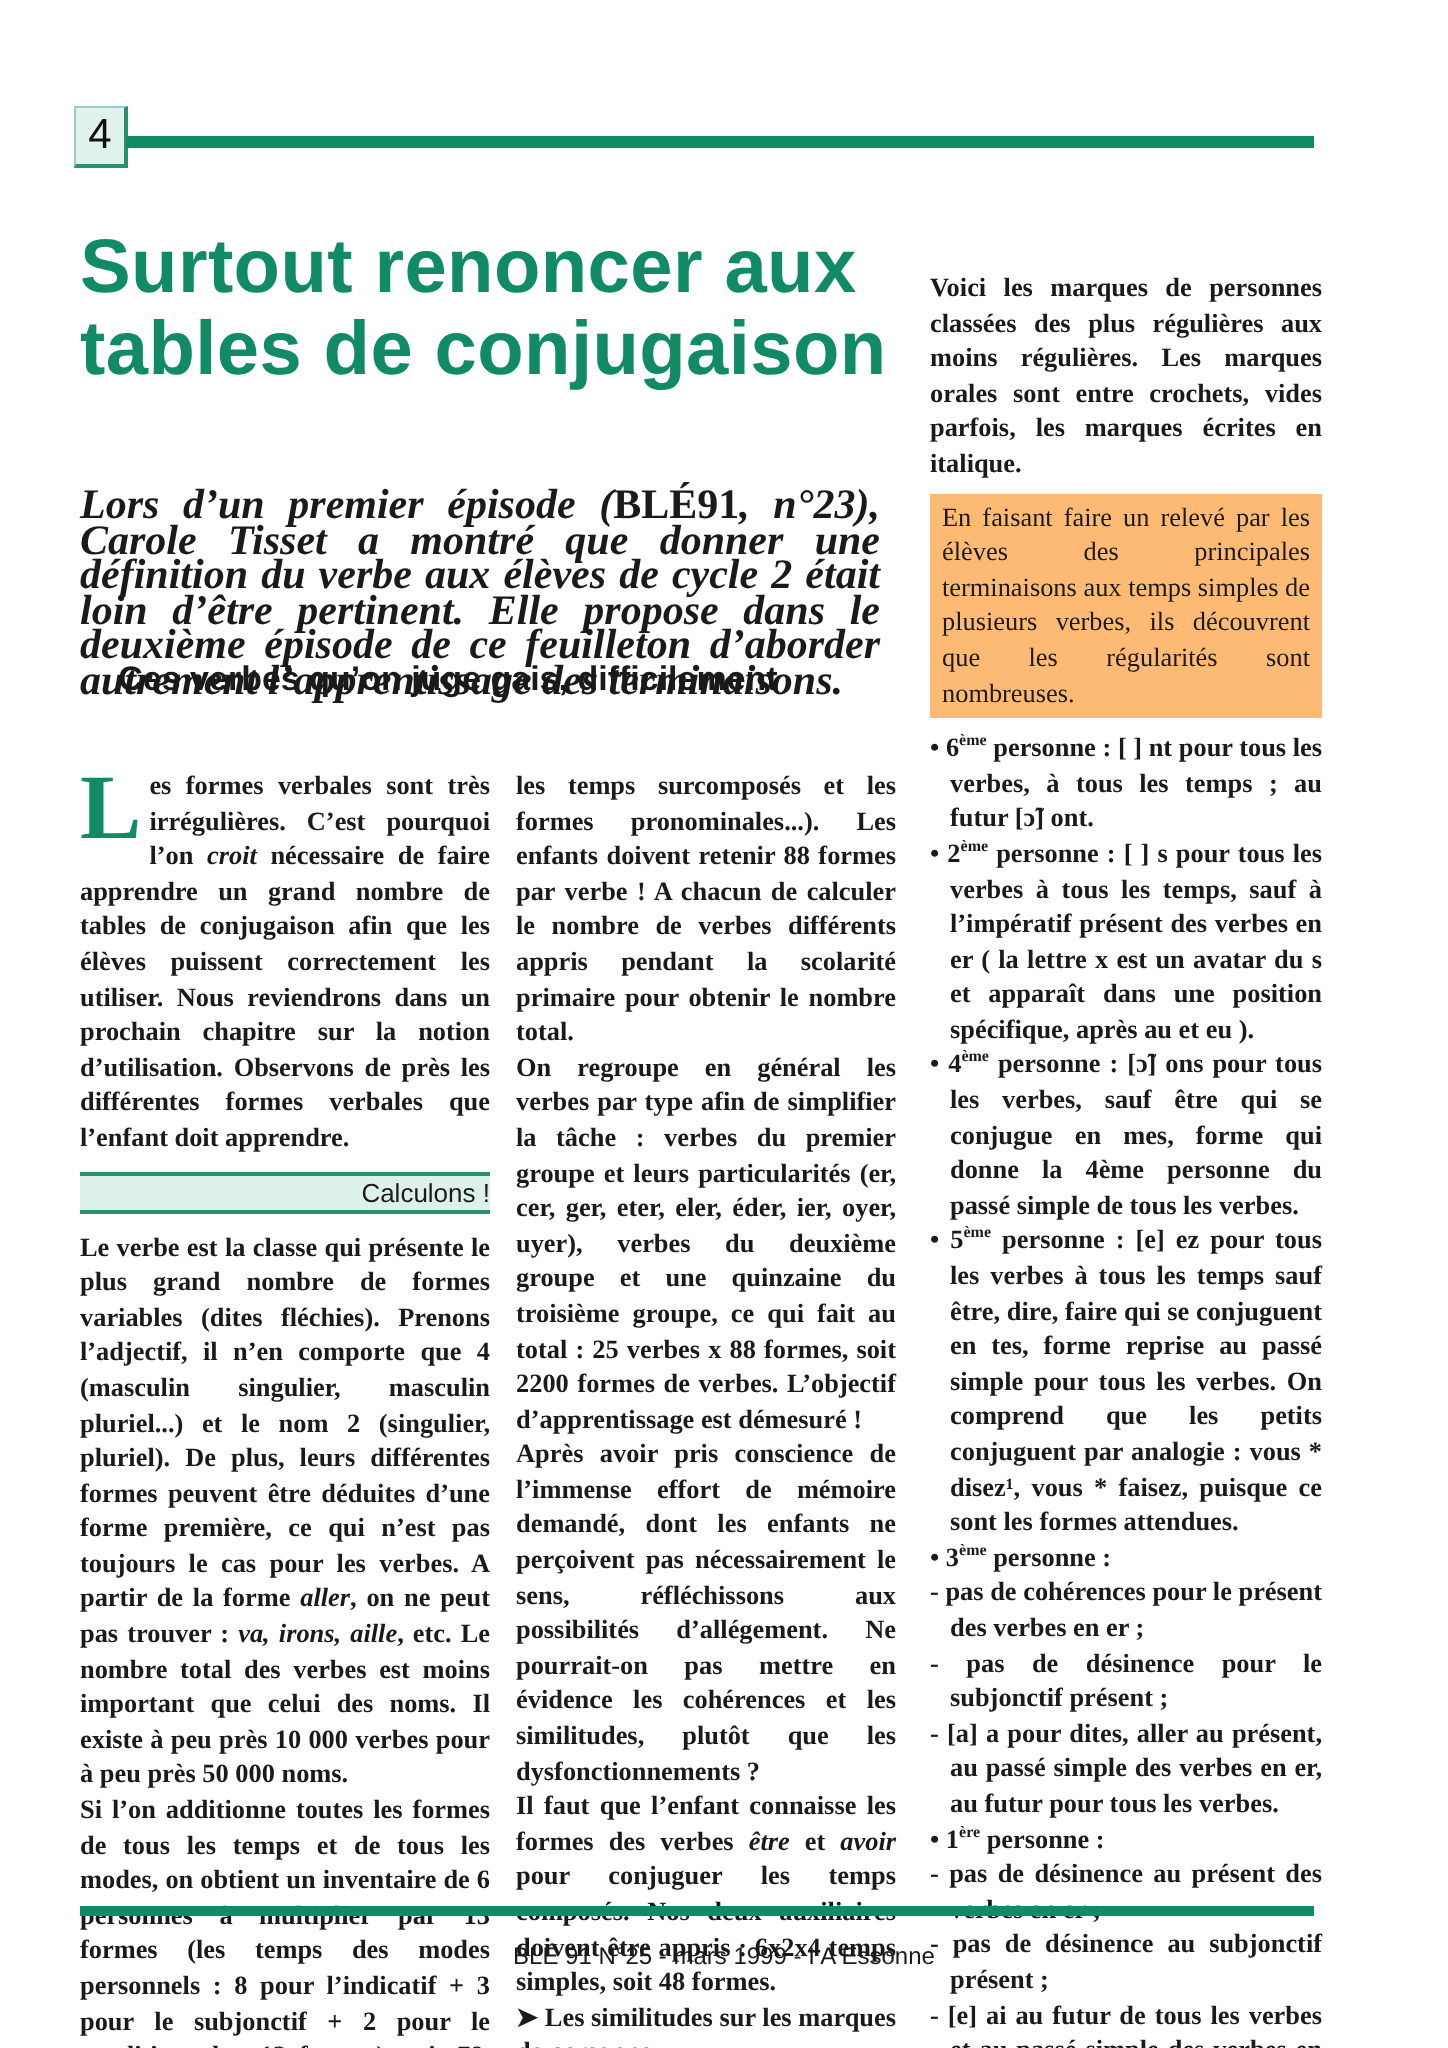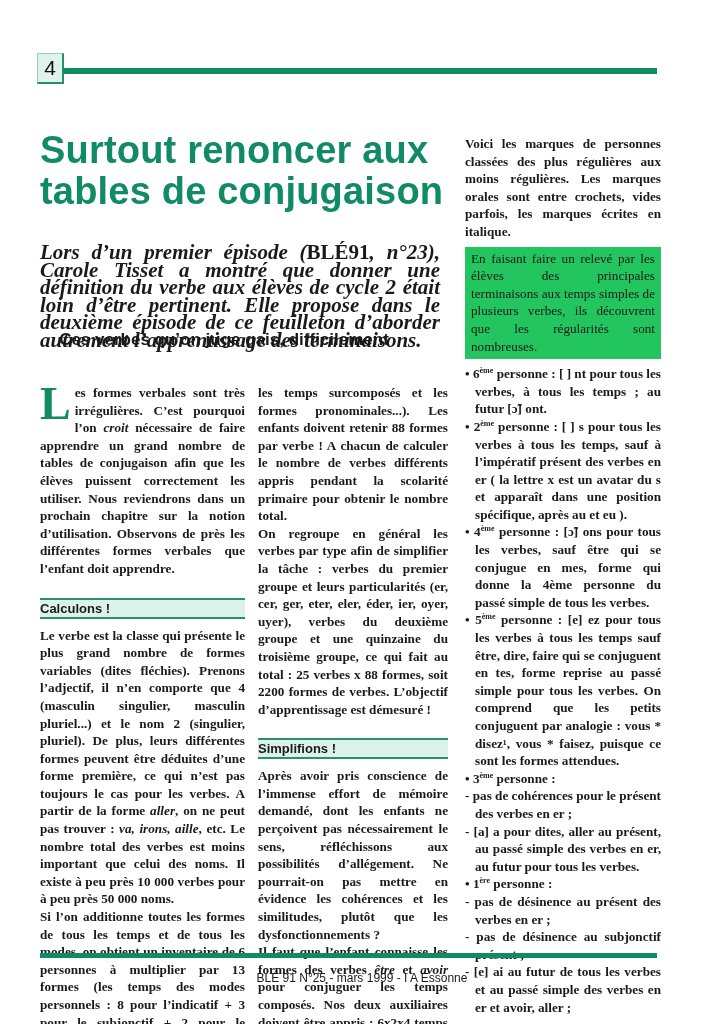--- a/index.html
+++ b/index.html
@@ -4,37 +4,37 @@
 <style>
   html, body { margin: 0; padding: 0; background: #ffffff; }
   body { width: 724px; height: 1024px; position: relative; overflow: hidden;
          font-family: "Liberation Serif", serif; color: #1a1a1a; }
   .pagenum { position: absolute; left: 37px; top: 53px; width: 24px; height: 28px;
              background: #dff2ec; border-left: 1px solid #9cc; border-top: 1px solid #9cc;
              border-right: 2px solid #2a8f6e; border-bottom: 2px solid #2a8f6e;
              font-family: "Liberation Sans", sans-serif; font-size: 21px; line-height: 28px;
              text-align: center; color: #111; }
   .top-rule { position: absolute; left: 63px; top: 68px; width: 594px; height: 6px; background: #118a66; }
-  .title { position: absolute; left: 40px; top: 130px; width: 415px;
+  .title { position: absolute; left: 40px; top: 114px; width: 415px;
            font-family: "Liberation Sans", sans-serif; font-weight: bold; color: #118a66;
            font-size: 38px; line-height: 41px; letter-spacing: 0.2px; }
   .lead { position: absolute; left: 40px; top: 244px; width: 400px; font-style: italic; font-weight: bold;
           font-size: 21px; line-height: 17.5px; text-align: justify; }
   .lead b { font-style: normal; }
   .subhead { position: absolute; left: 24px; top: 330px; width: 400px; text-align: center;
              font-family: "Liberation Sans", sans-serif; font-weight: bold; font-size: 17px; line-height: 20px; }
   .col { position: absolute; font-size: 13.2px; line-height: 17.6px; text-align: justify; }
   .col p { margin: 0; font-weight: bold; }
   .c1 { left: 40px; top: 384px; width: 205px; }
   .c2 { left: 258px; top: 384px; width: 190px; }
   .c3 { left: 465px; top: 135px; width: 196px; }
   .dropcap { float: left; font-size: 46px; line-height: 36px; color: #118a66; margin: 2px 4px 0 0; }
-  .boxhead { margin: 20px 0 8px 0; background: #ddf1eb; border-top: 2px solid #2a8f6e; border-bottom: 2px solid #2a8f6e;
-             font-family: "Liberation Sans", sans-serif; font-weight: bold; font-size: 13px; line-height: 17px; text-align: left; }
-  .callout { background: #22c55e; padding: 3px 6px 4px 6px; margin: 6px 0 6px 0; }
+  .boxhead { margin: 8px 0 8px 0; background: #ddf1eb; border-top: 2px solid #2a8f6e; border-bottom: 2px solid #2a8f6e;
+             font-family: "Liberation Sans", sans-serif; font-weight: normal; font-size: 13px; line-height: 17px; text-align: right; }
+  .callout { background: #fdba74; padding: 3px 6px 4px 6px; margin: 6px 0 6px 0; }
   .bullets p { padding-left: 10px; text-indent: -10px; }
   .sub { padding-left: 18px; text-indent: -10px; }
   .arrowhead { font-weight: bold; margin-top: 10px; }
   sup { font-size: 8px; line-height: 0; }
   .bottom-rule { position: absolute; left: 40px; top: 953px; width: 617px; height: 5px; background: #118a66; }
   .footer { position: absolute; left: 0; top: 971px; width: 724px; text-align: center;
             font-family: "Liberation Sans", sans-serif; font-size: 12px; }
   i { font-style: italic; }
 </style>
 </head>
@@ -57,37 +57,37 @@
 <div class="col c1">
   <p><span class="dropcap">L</span><span>es formes verbales sont très irrégulières. C’est pourquoi l’on </span><i>croit</i><span> nécessaire de faire apprendre un grand nombre de tables de conjugaison afin que les élèves puissent correctement les utiliser. Nous reviendrons dans un prochain chapitre sur la notion d’utilisation. Observons de près les différentes formes verbales que l’enfant doit apprendre.</span></p>
   <div class="boxhead">Calculons !</div>
   <p><span>Le verbe est la classe qui présente le plus grand nombre de formes variables (dites fléchies). Prenons l’adjectif, il n’en comporte que 4 (masculin singulier, masculin pluriel...) et le nom 2 (singulier, pluriel). De plus, leurs différentes formes peuvent être déduites d’une forme première, ce qui n’est pas toujours le cas pour les verbes. A partir de la forme </span><i>aller</i><span>, on ne peut pas trouver : </span><i>va, irons, aille</i><span>, etc. Le nombre total des verbes est moins important que celui des noms. Il existe à peu près 10 000 verbes pour à peu près 50 000 noms.</span></p>
   <p>Si l’on additionne toutes les formes de tous les temps et de tous les modes, on obtient un inventaire de 6 personnes à multiplier par 13 formes (les temps des modes personnels : 8 pour l’indicatif + 3 pour le subjonctif + 2 pour le conditionnel = 13 formes), soit 78, auxquelles on peut ajouter 6 formes pour l’impératif + 4 formes pour les modes non personnels, soit 88 (sans compter les formes du passif,</p>
 </div>
 
 <div class="col c2">
   <p>les temps surcomposés et les formes pronominales...). Les enfants doivent retenir 88 formes par verbe ! A chacun de calculer le nombre de verbes différents appris pendant la scolarité primaire pour obtenir le nombre total.</p>
   <p>On regroupe en général les verbes par type afin de simplifier la tâche : verbes du premier groupe et leurs particularités (er, cer, ger, eter, eler, éder, ier, oyer, uyer), verbes du deuxième groupe et une quinzaine du troisième groupe, ce qui fait au total : 25 verbes x 88 formes, soit 2200 formes de verbes. L’objectif d’apprentissage est démesuré !</p>
-  <div class="boxhead">Simplifions !</div>
   <p>Après avoir pris conscience de l’immense effort de mémoire demandé, dont les enfants ne perçoivent pas nécessairement le sens, réfléchissons aux possibilités d’allégement. Ne pourrait-on pas mettre en évidence les cohérences et les similitudes, plutôt que les dysfonctionnements ?</p>
   <p><span>Il faut que l’enfant connaisse les formes des verbes </span><i>être</i><span> et </span><i>avoir</i><span> pour conjuguer les temps composés. Nos deux auxiliaires doivent être appris : 6x2x4 temps simples, soit 48 formes.</span></p>
   <p class="arrowhead"><span>➤</span> <span>Les similitudes sur les marques de personne</span></p>
   <p>Les marques de personne ne sont pas toujours audibles, mais elles sont moins diverses qu’on le croit.</p>
 </div>
 
 <div class="col c3">
   <p>Voici les marques de personnes classées des plus régulières aux moins régulières. Les marques orales sont entre crochets, vides parfois, les marques écrites en italique.</p>
   <div class="callout">En faisant faire un relevé par les élèves des principales terminaisons aux temps simples de plusieurs verbes, ils découvrent que les régularités sont nombreuses.</div>
   <div class="bullets">
     <p>• <b><span>6</span><sup>ème</sup> <span>personne :</span></b><span> [ ] nt pour tous les verbes, à tous les temps ; au futur [ɔ̃] ont.</span></p>
     <p>• <b><span>2</span><sup>ème</sup> <span>personne :</span></b><span> [ ] s pour tous les verbes à tous les temps, sauf à l’impératif présent des verbes en er ( la lettre x est un avatar du s et apparaît dans une position spécifique, après au et eu ).</span></p>
     <p>• <b><span>4</span><sup>ème</sup> <span>personne :</span></b><span> [ɔ̃] ons pour tous les verbes, sauf être qui se conjugue en mes, forme qui donne la 4ème personne du passé simple de tous les verbes.</span></p>
     <p>• <b><span>5</span><sup>ème</sup> <span>personne :</span></b><span> [e] ez pour tous les verbes à tous les temps sauf être, dire, faire qui se conjuguent en tes, forme reprise au passé simple pour tous les verbes. On comprend que les petits conjuguent par analogie : vous * disez¹, vous * faisez, puisque ce sont les formes attendues.</span></p>
     <p>• <b><span>3</span><sup>ème</sup> <span>personne :</span></b></p>
     <p class="sub">- pas de cohérences pour le présent des verbes en er ;</p>
+    <p class="sub">- pas de désinence pour le subjonctif présent ;</p>
     <p class="sub">- [a] a pour dites, aller au présent, au passé simple des verbes en er, au futur pour tous les verbes.</p>
     <p>• <b><span>1</span><sup>ère</sup> <span>personne :</span></b></p>
     <p class="sub">- pas de désinence au présent des verbes en er ;</p>
     <p class="sub">- pas de désinence au subjonctif présent ;</p>
     <p class="sub">- [e] ai au futur de tous les verbes et au passé simple des verbes en er et avoir, aller ;</p>
 
   </div>
 
 </div>
 

